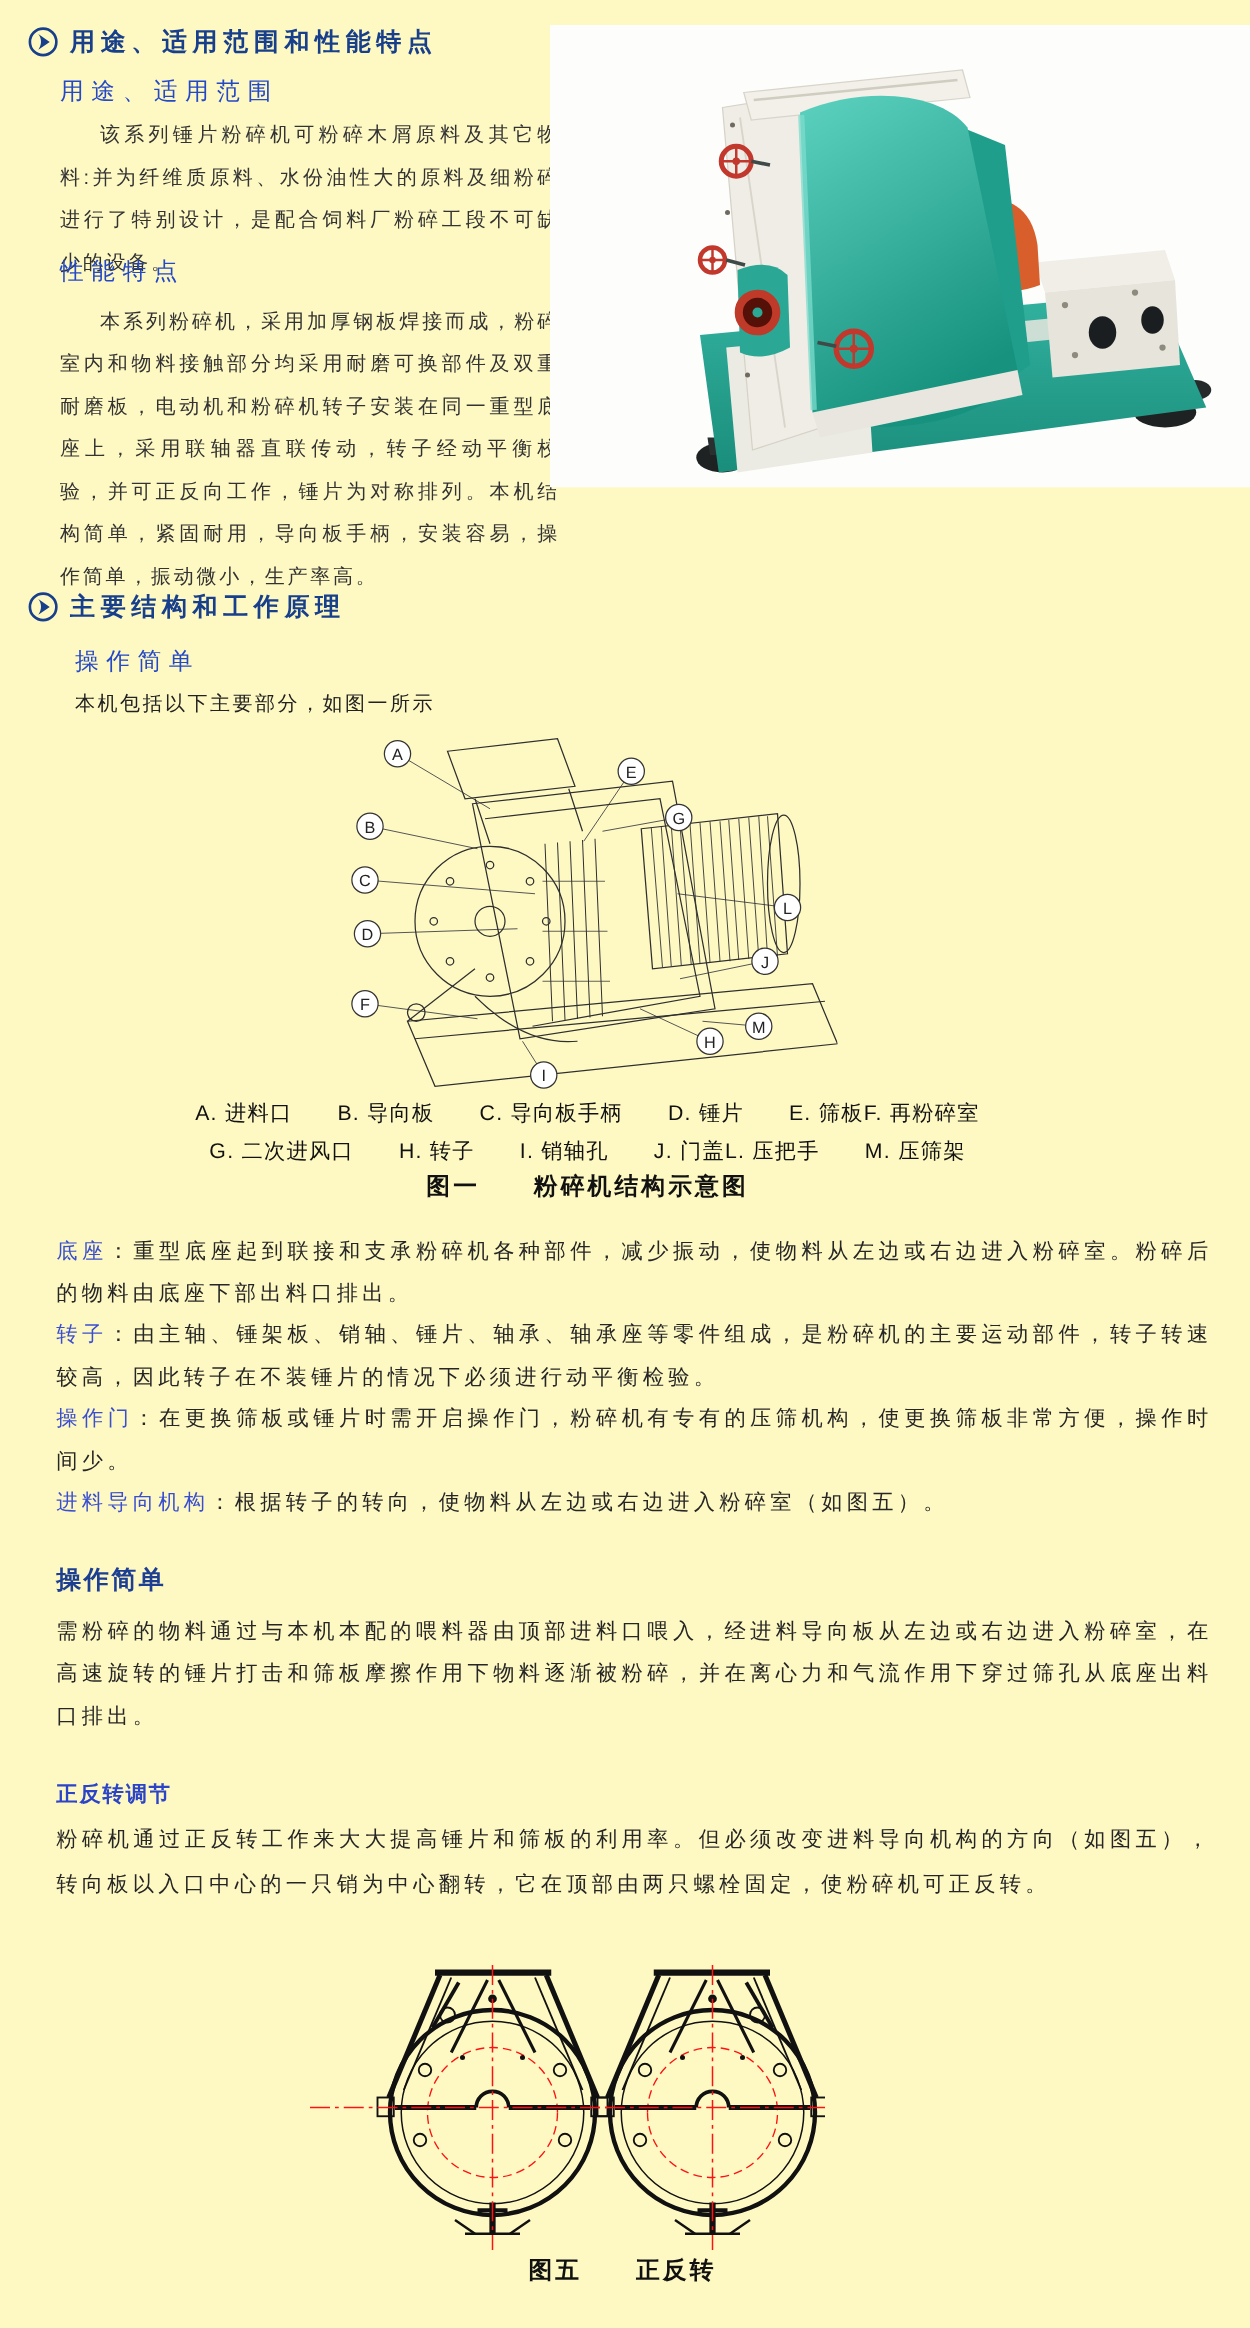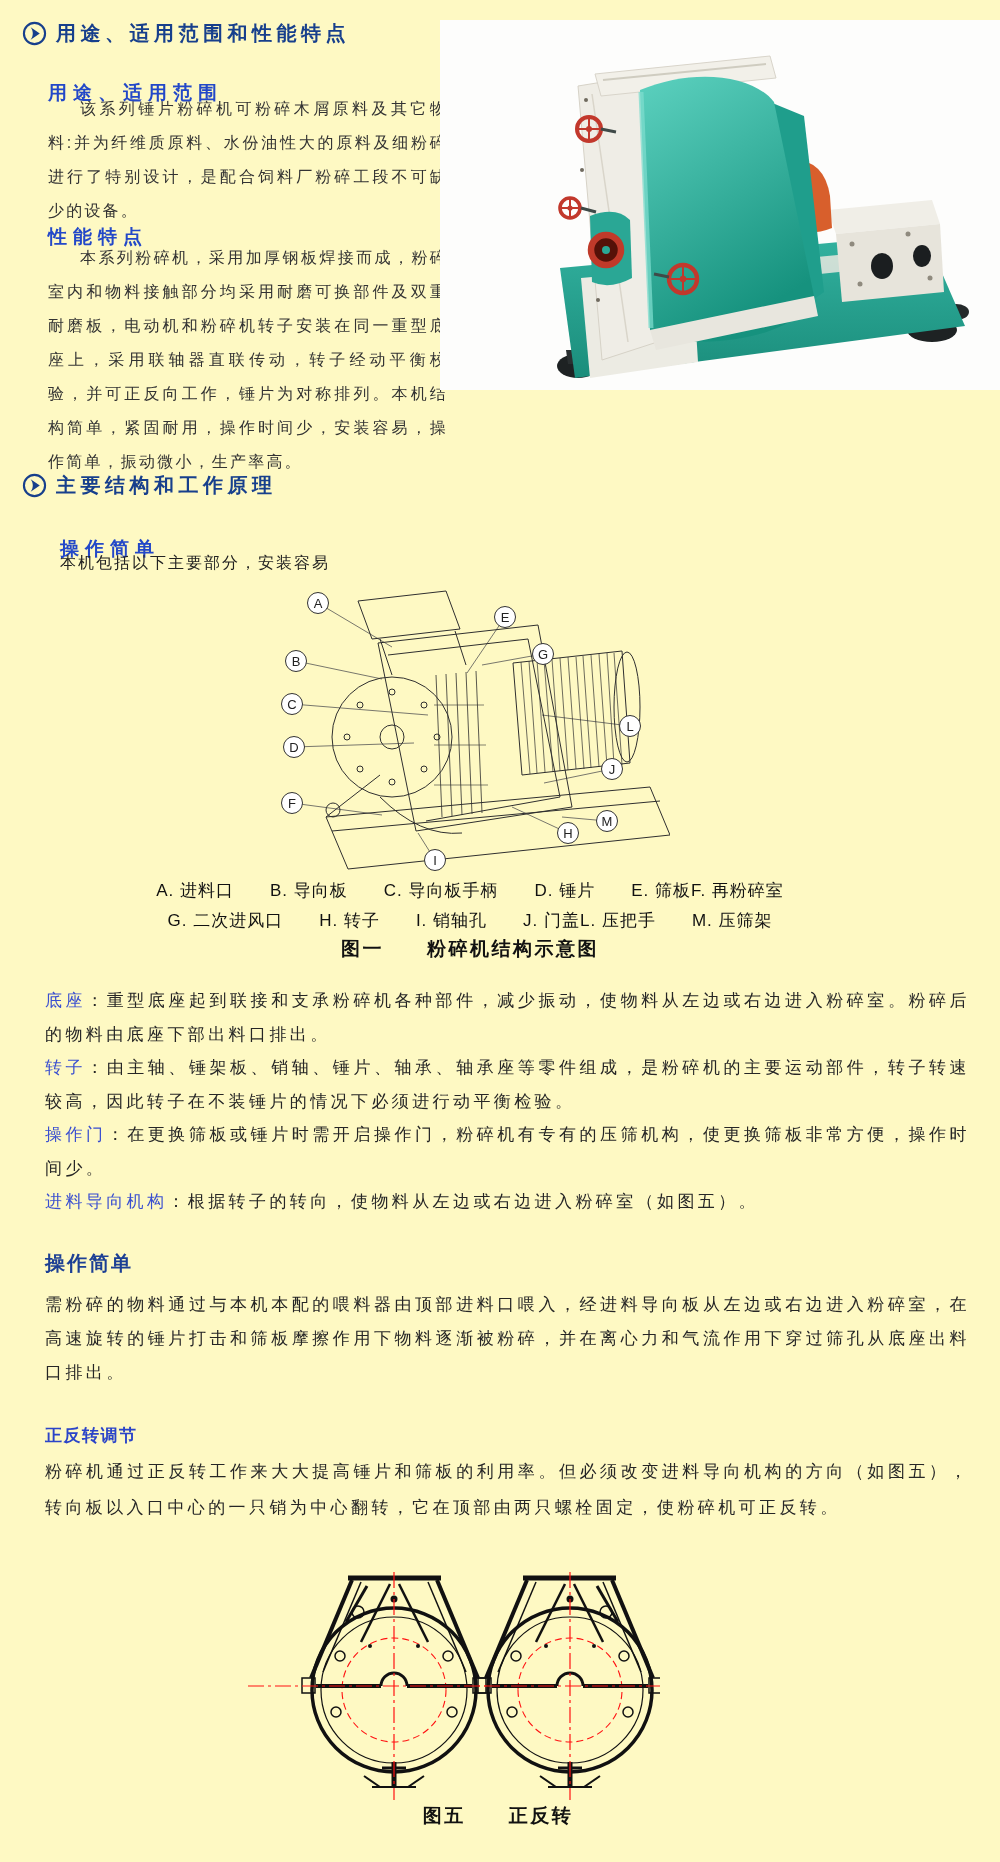--- a/index.html
+++ b/index.html
@@ -1,21 +1,21 @@
 <!DOCTYPE html>
 <html><head>
 <meta charset="utf-8">
 <style>
   html,body{margin:0;padding:0;background:#fff;}
   .page{position:relative;width:1000px;height:1862px;background:#fef9c3;overflow:hidden;
         font-family:"Liberation Sans","DejaVu Sans",sans-serif;}
   .abs{position:absolute;}
   .hrow{display:flex;align-items:center;gap:9px;}
   .h1{font-size:20px;font-weight:bold;color:#173f8c;letter-spacing:4.5px;white-space:nowrap;}
-  .h2{font-size:19px;font-weight:bold;color:#2348c8;letter-spacing:6px;white-space:nowrap;margin-top:20px;}
+  .h2{font-size:19px;font-weight:normal;color:#2348c8;letter-spacing:6px;white-space:nowrap;}
   .h3{font-size:20px;font-weight:bold;color:#1c3f94;letter-spacing:2px;}
   .h4{font-size:17px;font-weight:bold;color:#2b44c8;letter-spacing:1.5px;}
   .body-sm{font-size:16px;line-height:34px;color:#333;letter-spacing:2.2px;text-align:justify;text-indent:2em;margin:0;}
   .intro{font-size:16px;color:#222;letter-spacing:2px;}
   .part{font-size:17px;line-height:33.5px;color:#262626;letter-spacing:3.4px;text-align:justify;margin:0;}
   .term{color:#3a4fd0;}
   .body-lg{font-size:17px;line-height:34px;color:#262626;letter-spacing:3.4px;text-align:justify;margin:0;}
   .body-rev{line-height:36px;}
   .legend{font-size:17px;color:#111;text-align:center;letter-spacing:1px;line-height:30px;}
   .fig-caption{font-size:19px;font-weight:bold;color:#111;text-align:center;letter-spacing:2.5px;}
@@ -35,21 +35,21 @@
         <path d="M9,6.5 L18.5,13 L9,19.5 C12,15.5 12,10.5 9,6.5 Z" fill="#173f8c"></path>
       </svg>
     </span>
     <span class="h1">用途、适用范围和性能特点</span>
   </div>
 
   <div class="abs h2" style="left:48px;top:60px;">用途、适用范围</div>
   <p class="abs body-sm" style="left:48px;top:92px;width:400px;">该系列锤片粉碎机可粉碎木屑原料及其它物料:并为纤维质原料、水份油性大的原料及细粉碎进行了特别设计，是配合饲料厂粉碎工段不可缺少的设备。</p>
 
   <div class="abs h2" style="left:48px;top:204px;">性能特点</div>
-  <p class="abs body-sm" style="left:48px;top:241px;width:400px;">本系列粉碎机，采用加厚钢板焊接而成，粉碎室内和物料接触部分均采用耐磨可换部件及双重耐磨板，电动机和粉碎机转子安装在同一重型底座上，采用联轴器直联传动，转子经动平衡校验，并可正反向工作，锤片为对称排列。本机结构简单，紧固耐用，操作时间少，安装容易，操作简单，振动微小，生产率高。</p>
+  <p class="abs body-sm" style="left:48px;top:241px;width:400px;">本系列粉碎机，采用加厚钢板焊接而成，粉碎室内和物料接触部分均采用耐磨可换部件及双重耐磨板，电动机和粉碎机转子安装在同一重型底座上，采用联轴器直联传动，转子经动平衡校验，并可正反向工作，锤片为对称排列。本机结构简单，紧固耐用，导向板手柄，安装容易，操作简单，振动微小，生产率高。</p>
 
   <div class="abs" style="left:440px;top:20px;width:560px;height:370px;">
     <svg width="560" height="370" viewBox="0 0 560 370">
       <defs>
         <linearGradient id="doorG" x1="0" y1="0" x2="0.4" y2="1">
           <stop offset="0" stop-color="#5cd1bf"></stop>
             <stop offset="1" stop-color="#16927e"></stop>
         </linearGradient>
         <linearGradient id="baseG" x1="0" y1="0" x2="0" y2="1">
           <stop offset="0" stop-color="#33b2a0"></stop>
@@ -120,21 +120,21 @@
     <span style="display:inline-flex;">
       <svg width="25" height="25" viewBox="0 0 26 26">
         <circle cx="13" cy="13" r="11" fill="none" stroke="#173f8c" stroke-width="2.2"></circle>
         <path d="M9,6.5 L18.5,13 L9,19.5 C12,15.5 12,10.5 9,6.5 Z" fill="#173f8c"></path>
       </svg>
     </span>
     <span class="h1">主要结构和工作原理</span>
   </div>
 
   <div class="abs h2" style="left:60px;top:516px;">操作简单</div>
-  <div class="abs intro" style="left:60px;top:553px;">本机包括以下主要部分，安装容易</div>
+  <div class="abs intro" style="left:60px;top:553px;">本机包括以下主要部分，如图一所示</div>
 
   <div class="abs" style="left:230px;top:585px;width:440px;height:290px;">
     <svg width="440" height="290" viewBox="0 0 440 290" fill="none">
 
       <g stroke="#555" stroke-width="0.8">
         <path d="M88,18 L162,62"></path>
           <path d="M66,76 L152,94"></path>
           <path d="M62,119 L198,130"></path>
         <path d="M64,162 L184,158"></path>
           <path d="M275,32 L237,88"></path>

